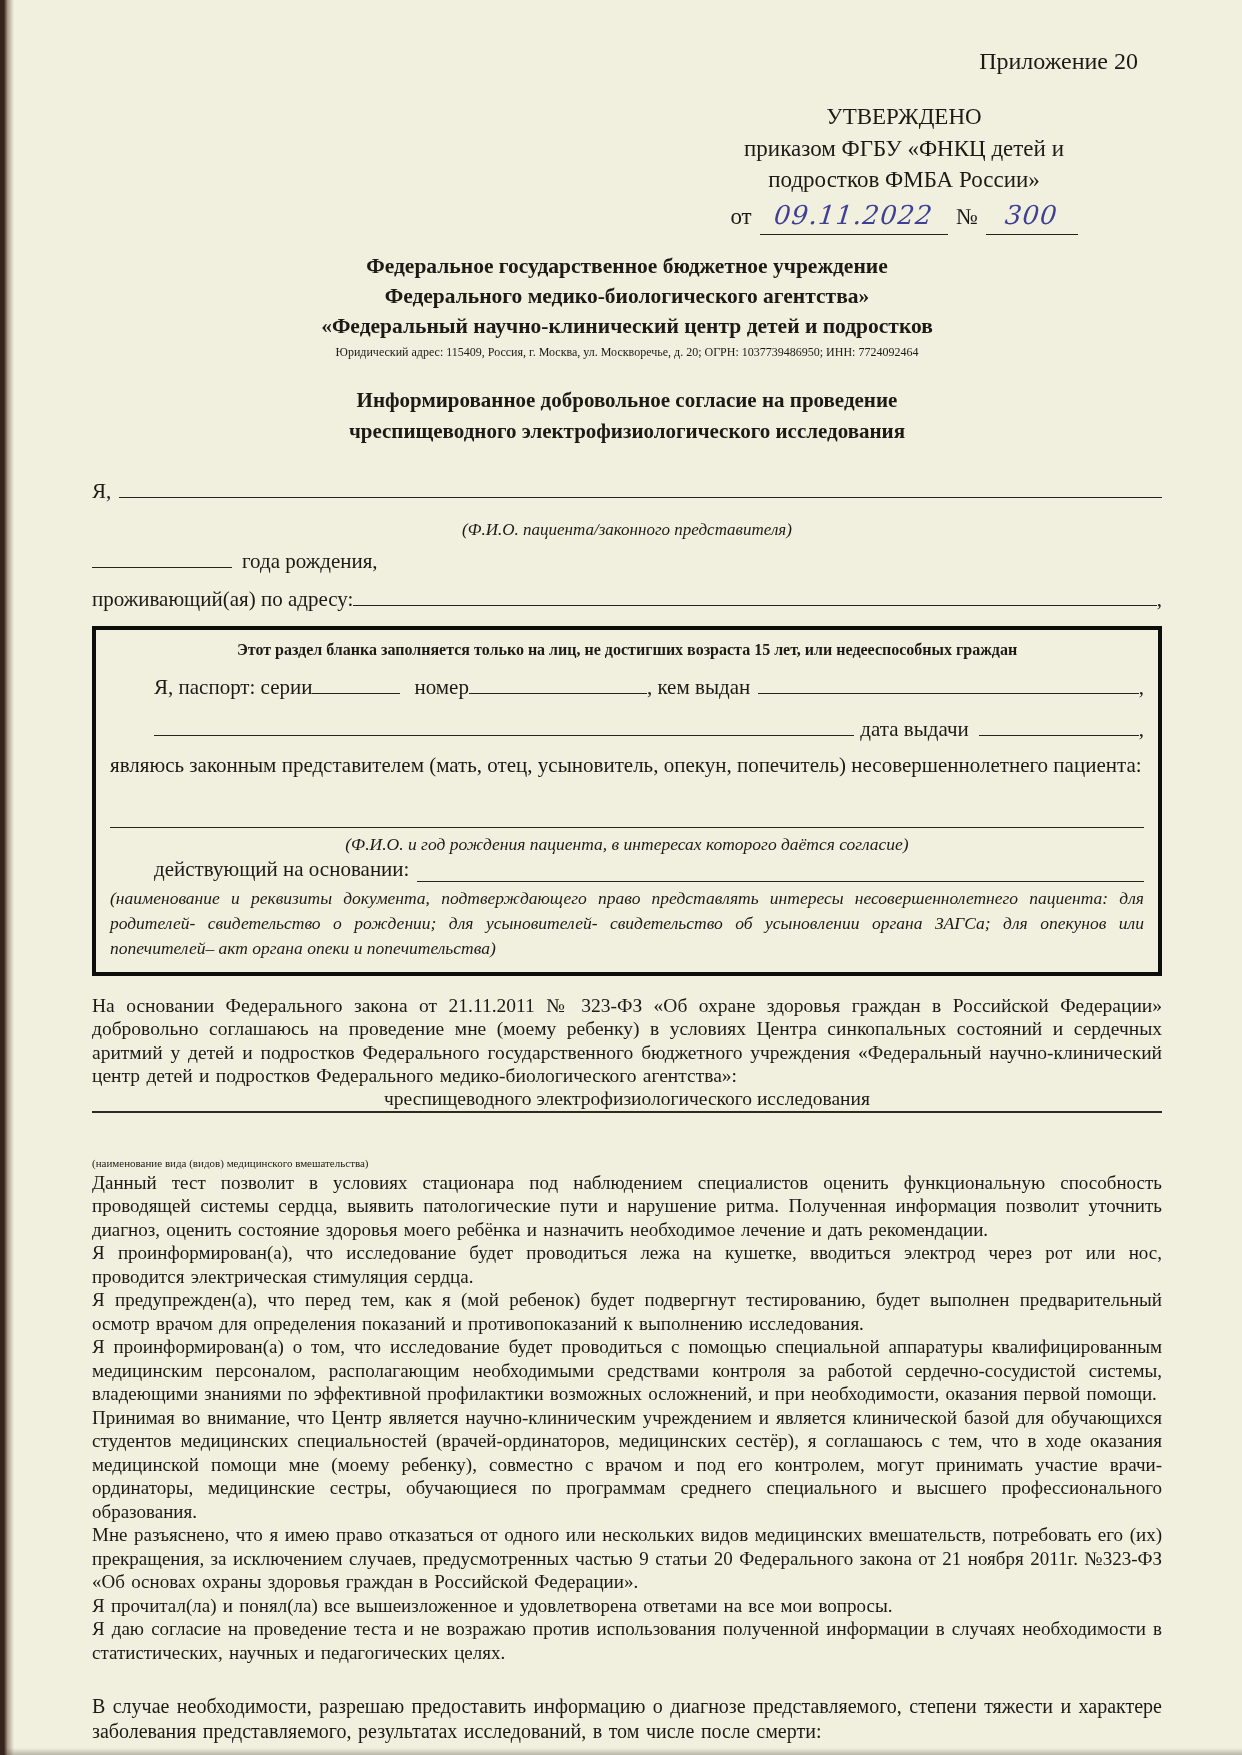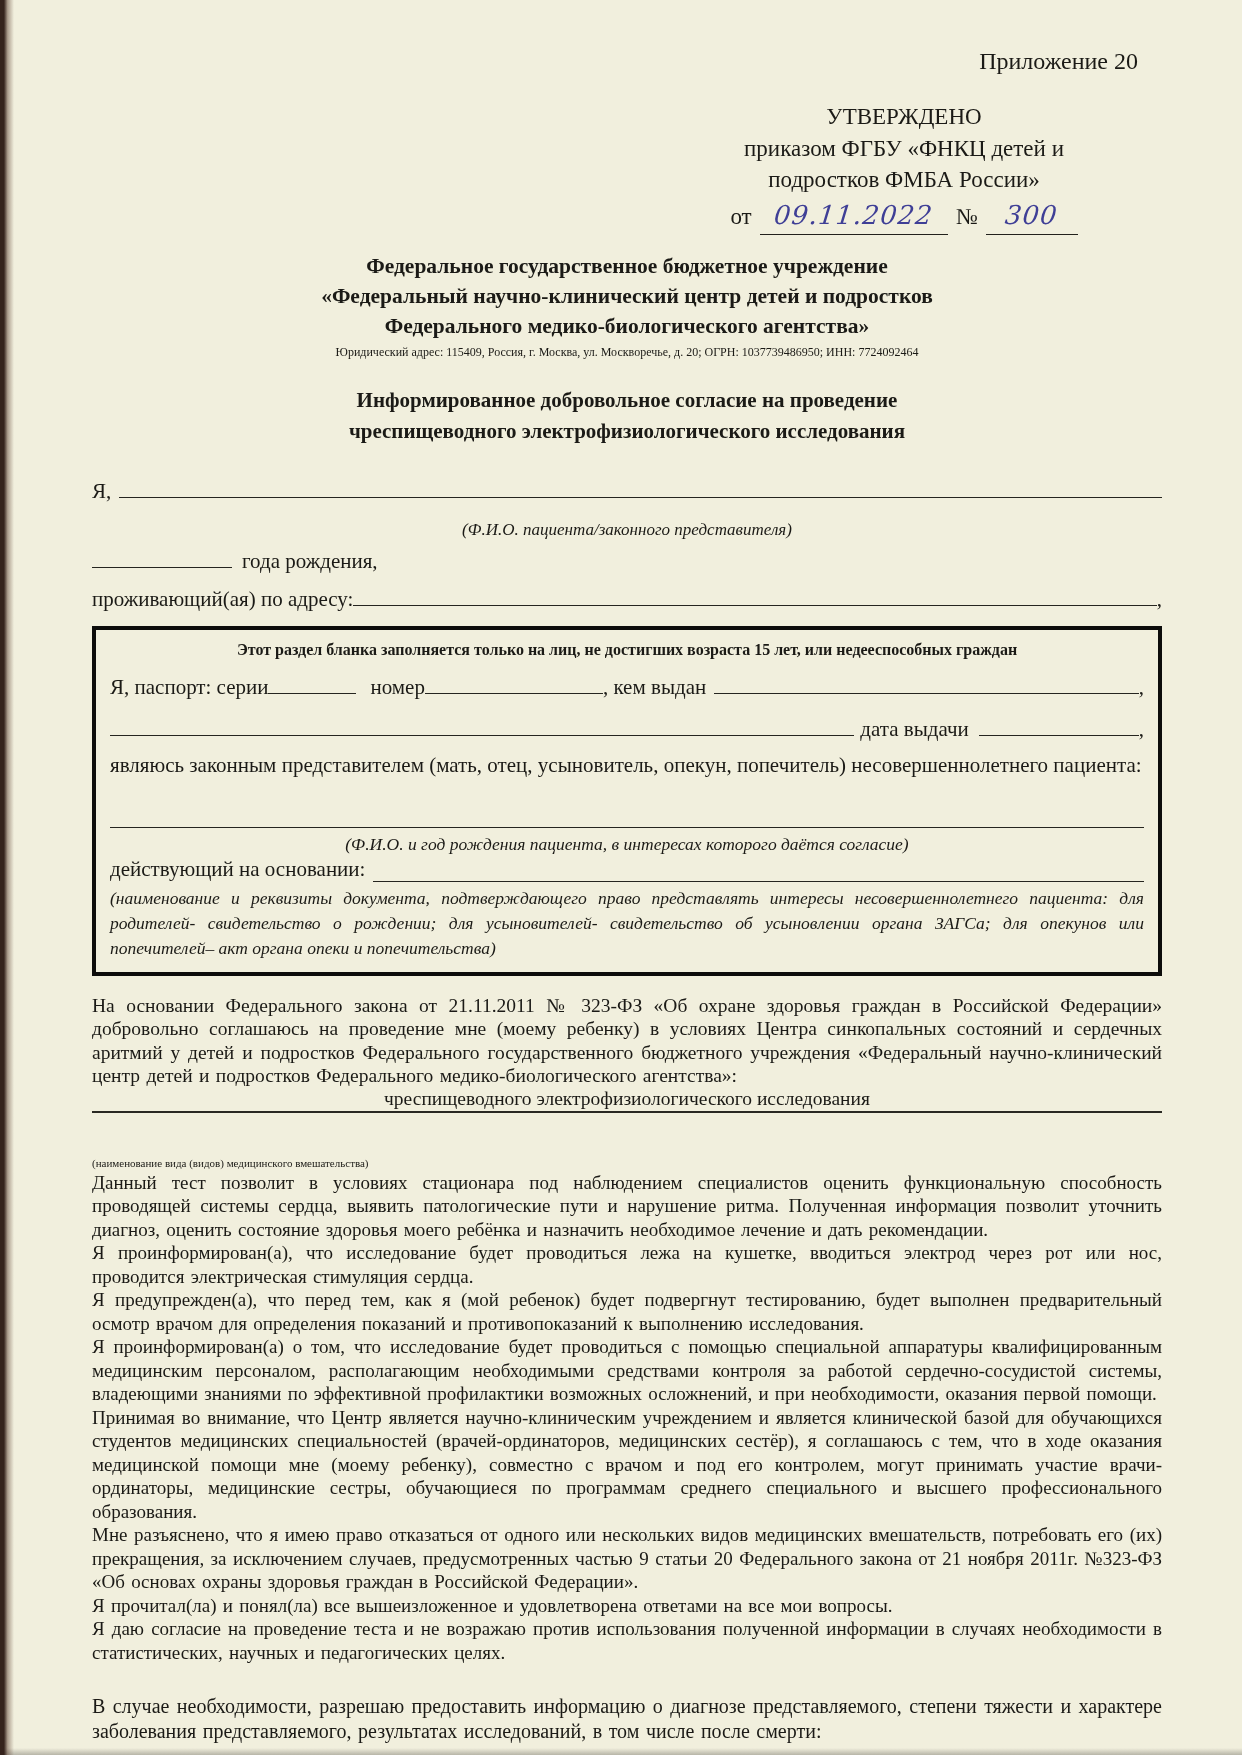--- a/index.html
+++ b/index.html
@@ -74,21 +74,21 @@
   .consent-box{
     border:4px solid #0d0d0b;
     margin-top:14px;
     padding:8px 14px 10px 14px;
     font-size:21px;
   }
   .box-head{
     text-align:center;font-weight:bold;font-size:16px;line-height:1.25;
     margin:2px 0 12px 0;
   }
-  .box-row{display:flex;align-items:baseline;margin-top:10px;font-size:21px;}
+  .box-row{display:flex;align-items:baseline;margin-top:10px;font-size:21px;margin-left:44px;}
   .jtext{text-align:justify;line-height:1.3;margin-top:10px;}
   .box-caption{font-size:17.5px;font-style:italic;text-align:center;}
   .box-note{
     font-size:17.5px;font-style:italic;text-align:justify;
     line-height:1.45;margin-top:4px;
   }
   .body-block{margin-top:18px;}
   .para{
     font-size:19px;line-height:23.5px;
     text-align:justify;margin:0;word-spacing:1.5px;
@@ -120,22 +120,22 @@
     <div class="order-line">
       <span>от</span>
       <span class="u-line" style="width:188px;"><span class="hand">09.11.2022</span></span>
       <span>№</span>
       <span class="u-line" style="width:92px;"><span class="hand">300</span></span>
     </div>
   </div>
 
   <div class="org">
     <div>Федеральное государственное бюджетное учреждение</div>
+    <div>Федерального медико-биологического агентства»</div>
     <div>«Федеральный научно-клинический центр детей и подростков</div>
-    <div>Федерального медико-биологического агентства»</div>
     <div class="org-address">Юридический адрес: 115409, Россия, г. Москва, ул. Москворечье, д. 20; ОГРН: 1037739486950; ИНН: 7724092464</div>
   </div>
 
   <div class="doc-title">
     <div>Информированное добровольное согласие на проведение</div>
     <div>чреспищеводного электрофизиологического исследования</div>
   </div>
 
   <div class="row mt30">
     <span class="lbl">Я,</span>

